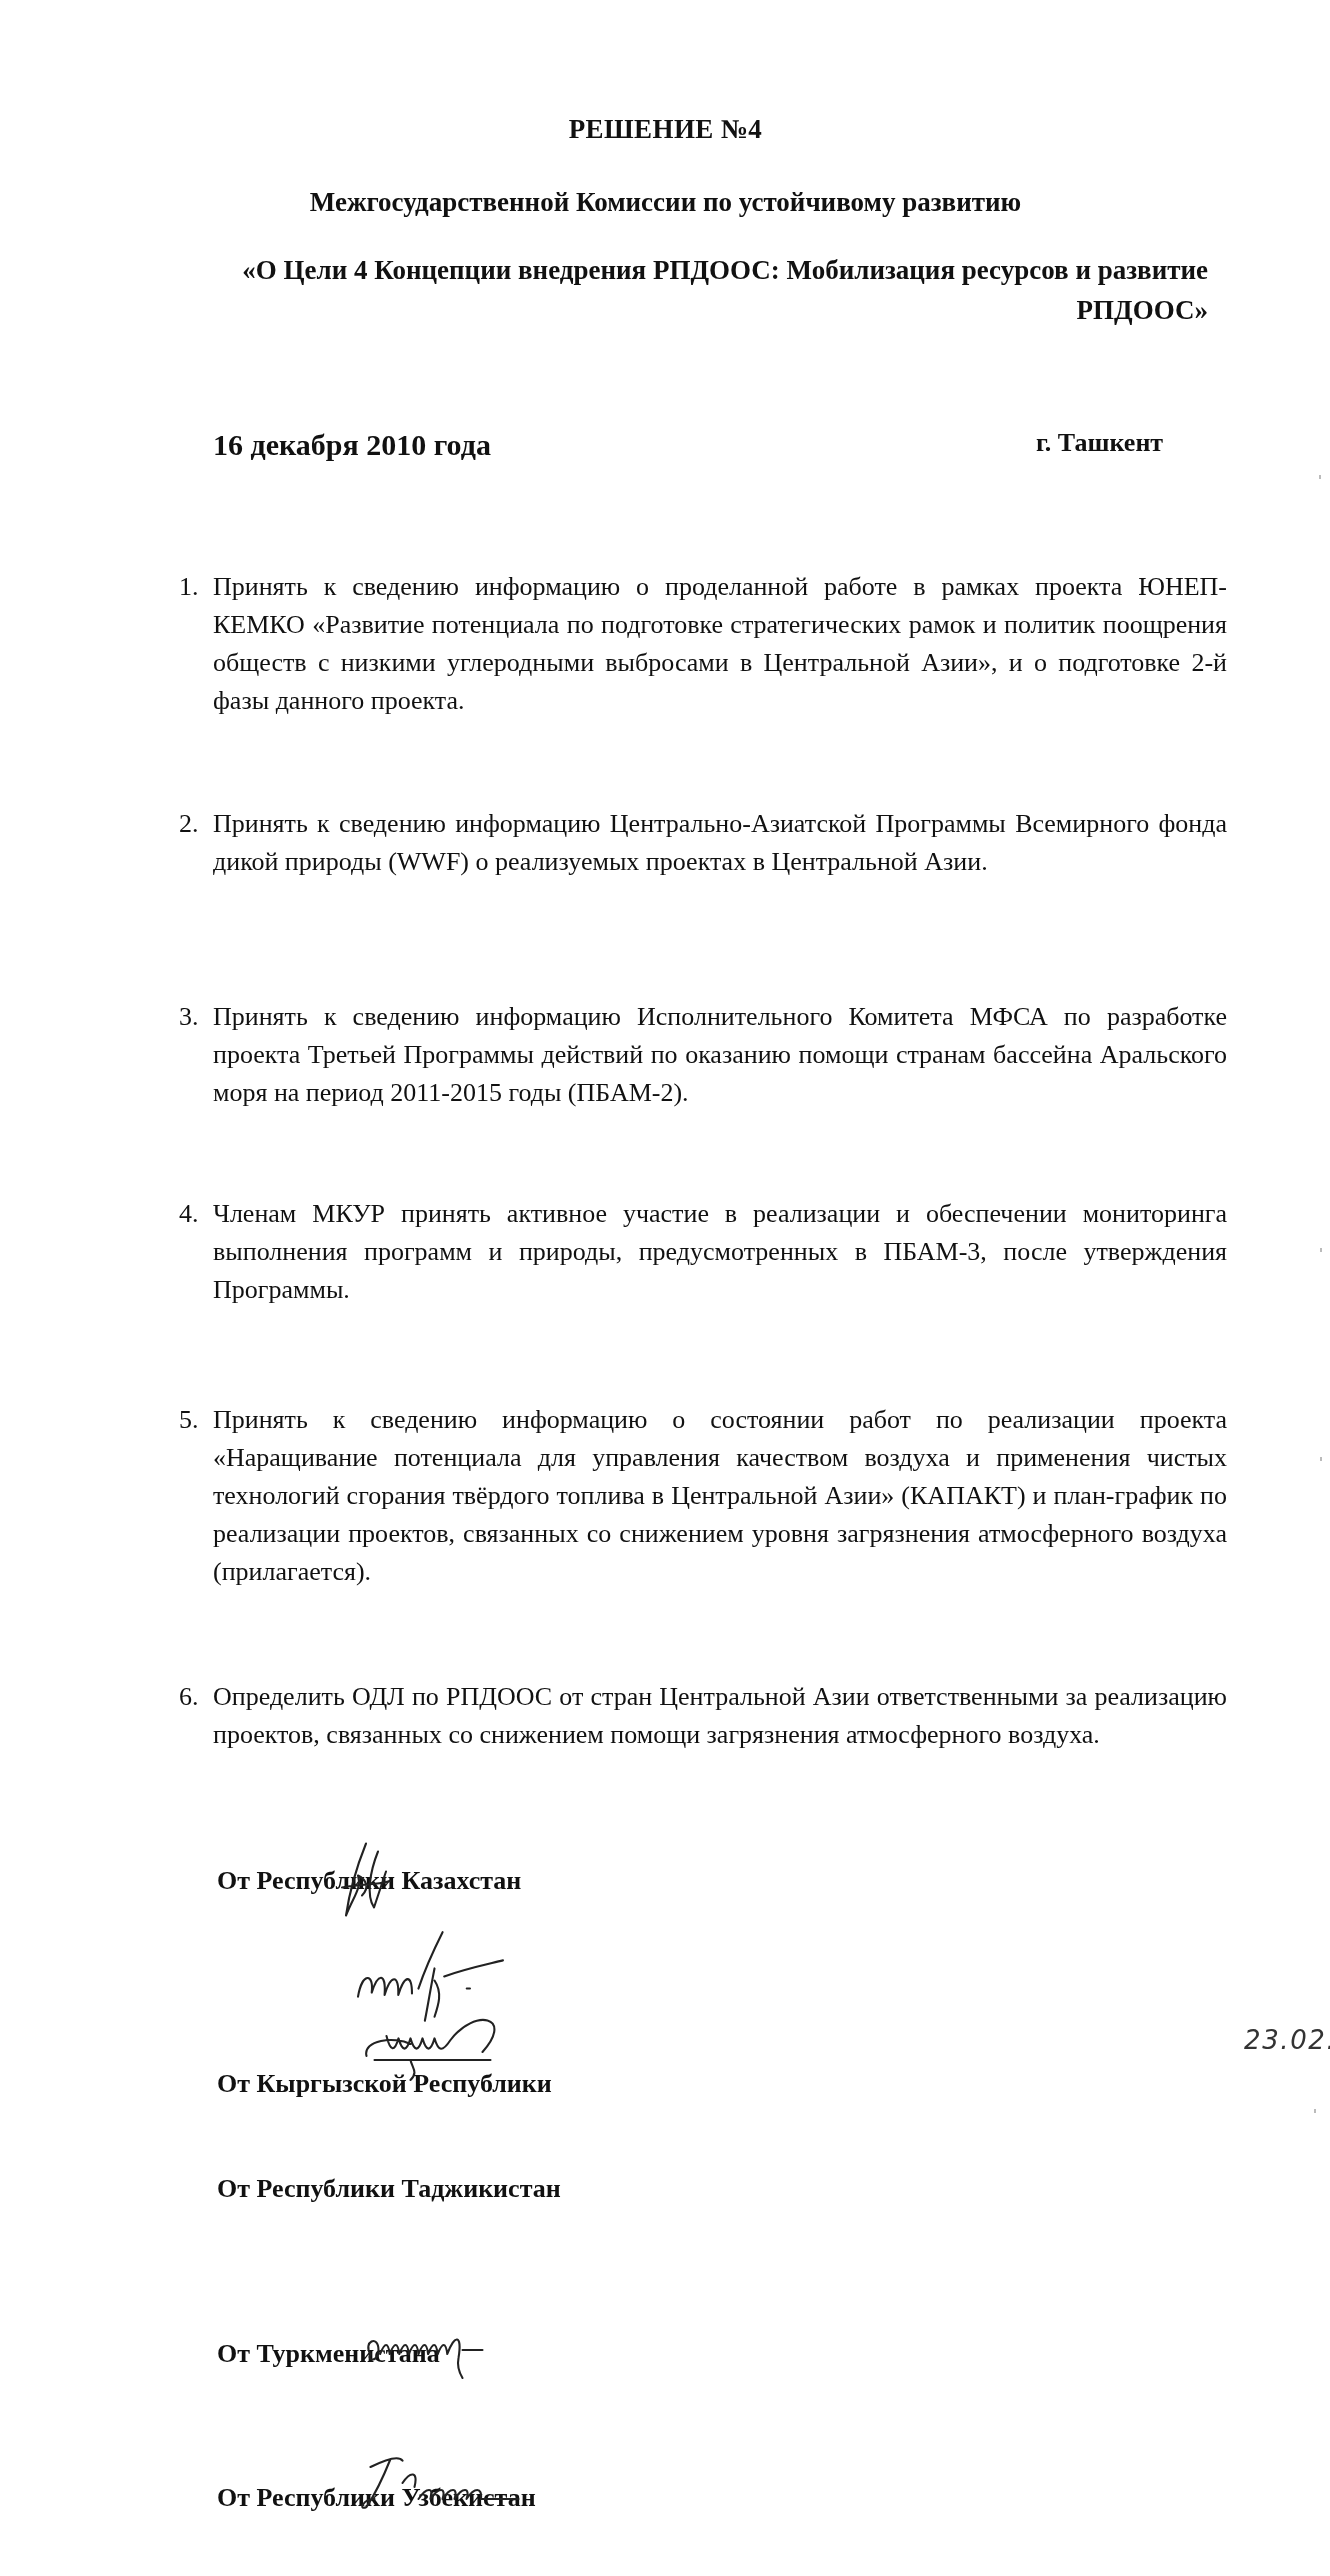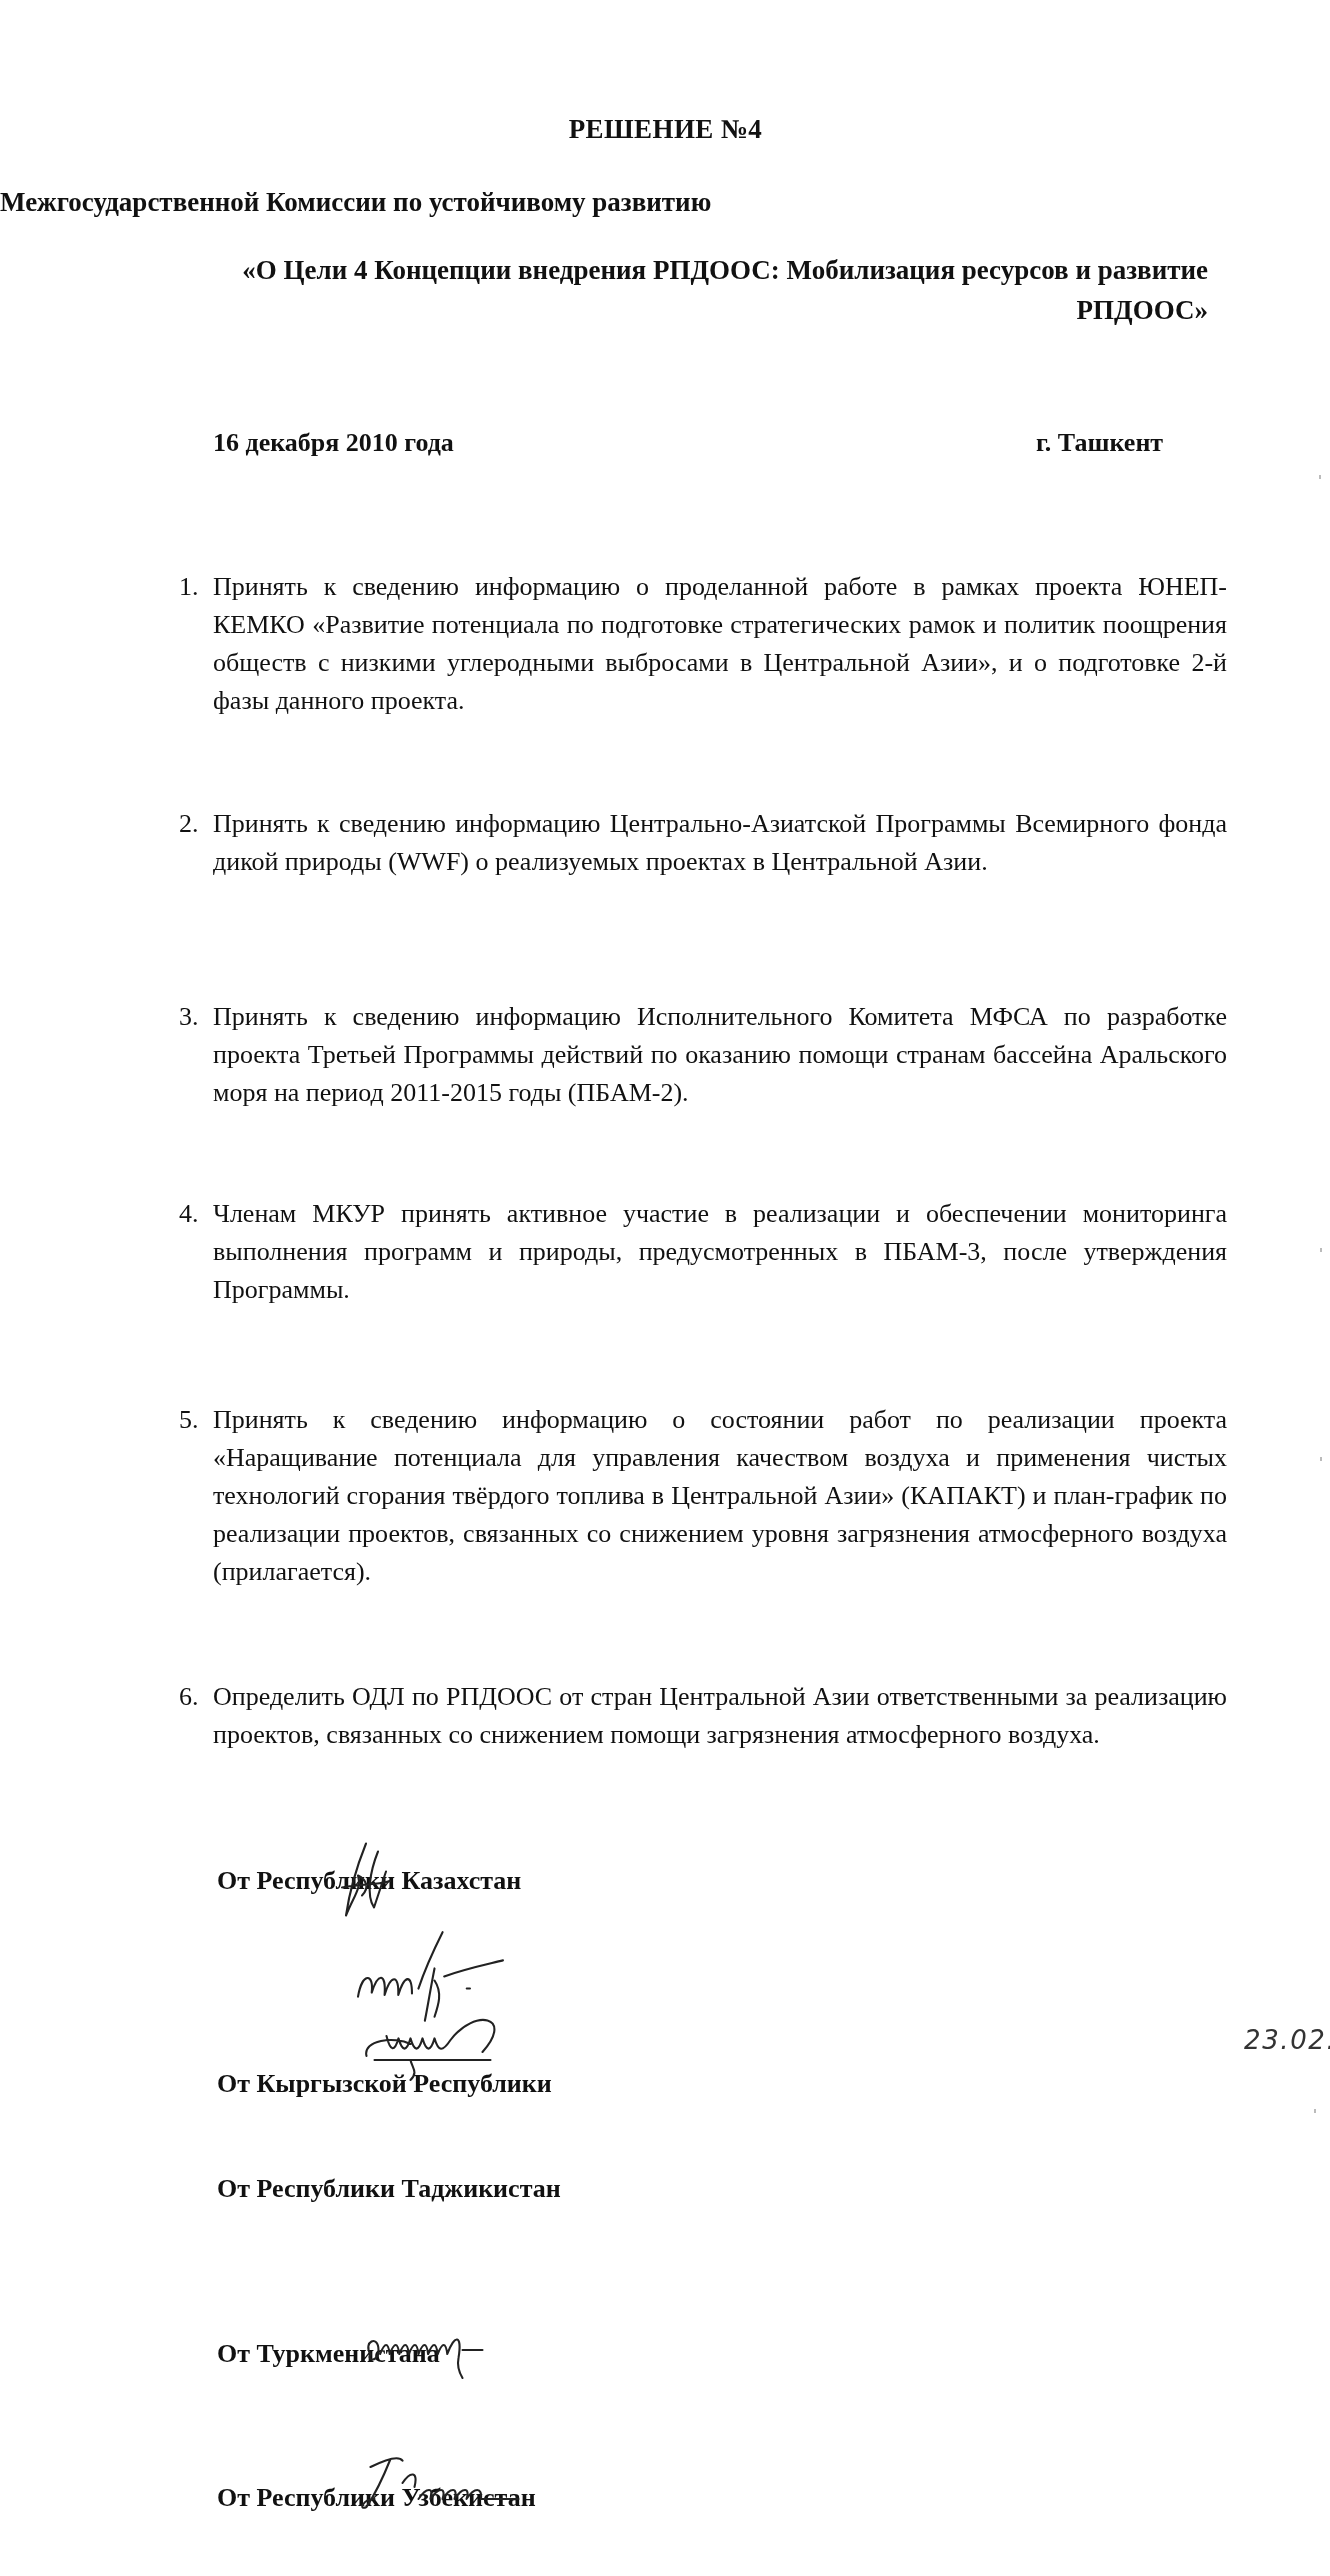--- a/index.html
+++ b/index.html
@@ -1,25 +1,25 @@
 <!DOCTYPE html>
 <html style="font-size:13px"><head>
 <meta charset="utf-8">
 <style>
   html, body { margin: 0; padding: 0; background: #ffffff; }
   body { width: 1331px; height: 2576px; position: relative; overflow: hidden;
          font-family: "Liberation Serif", "DejaVu Serif", serif; color: #111; }
   .page { position: absolute; left: 0; top: 0; width: 1331px; height: 2576px; }
   .h-title { position: absolute; top: 114px; left: 0; width: 1331px; text-align: center;
              font-weight: bold; font-size: 27px; letter-spacing: 0.4px; }
-  .h-sub { position: absolute; top: 187px; left: 0; width: 1331px; text-align: left;
+  .h-sub { position: absolute; top: 187px; left: 0; width: 1331px; text-align: center;
            font-weight: bold; font-size: 27px; }
   .h-topic { position: absolute; top: 250px; left: 161px; width: 1047px; text-align: right;
              font-weight: bold; font-size: 27px; line-height: 40px; }
-  .date { position: absolute; top: 428px; left: 213px; font-weight: bold; font-size: 26px; }
+  .date { position: absolute; top: 428px; left: 213px; font-weight: bold; font-size: 30px; }
   .city { position: absolute; top: 428px; left: 1036px; font-weight: bold; font-size: 26px; }
   .item { position: absolute; left: 213px; width: 1014px; font-size: 26px; line-height: 38px;
           text-align: justify; }
   .item .num { position: absolute; left: -34px; top: 0; }
   .item .txt { display: block; }
   #item-1 { top: 568px; }
   #item-2 { top: 805px; }
   #item-3 { top: 998px; }
   #item-4 { top: 1195px; }
   #item-5 { top: 1401px; }

